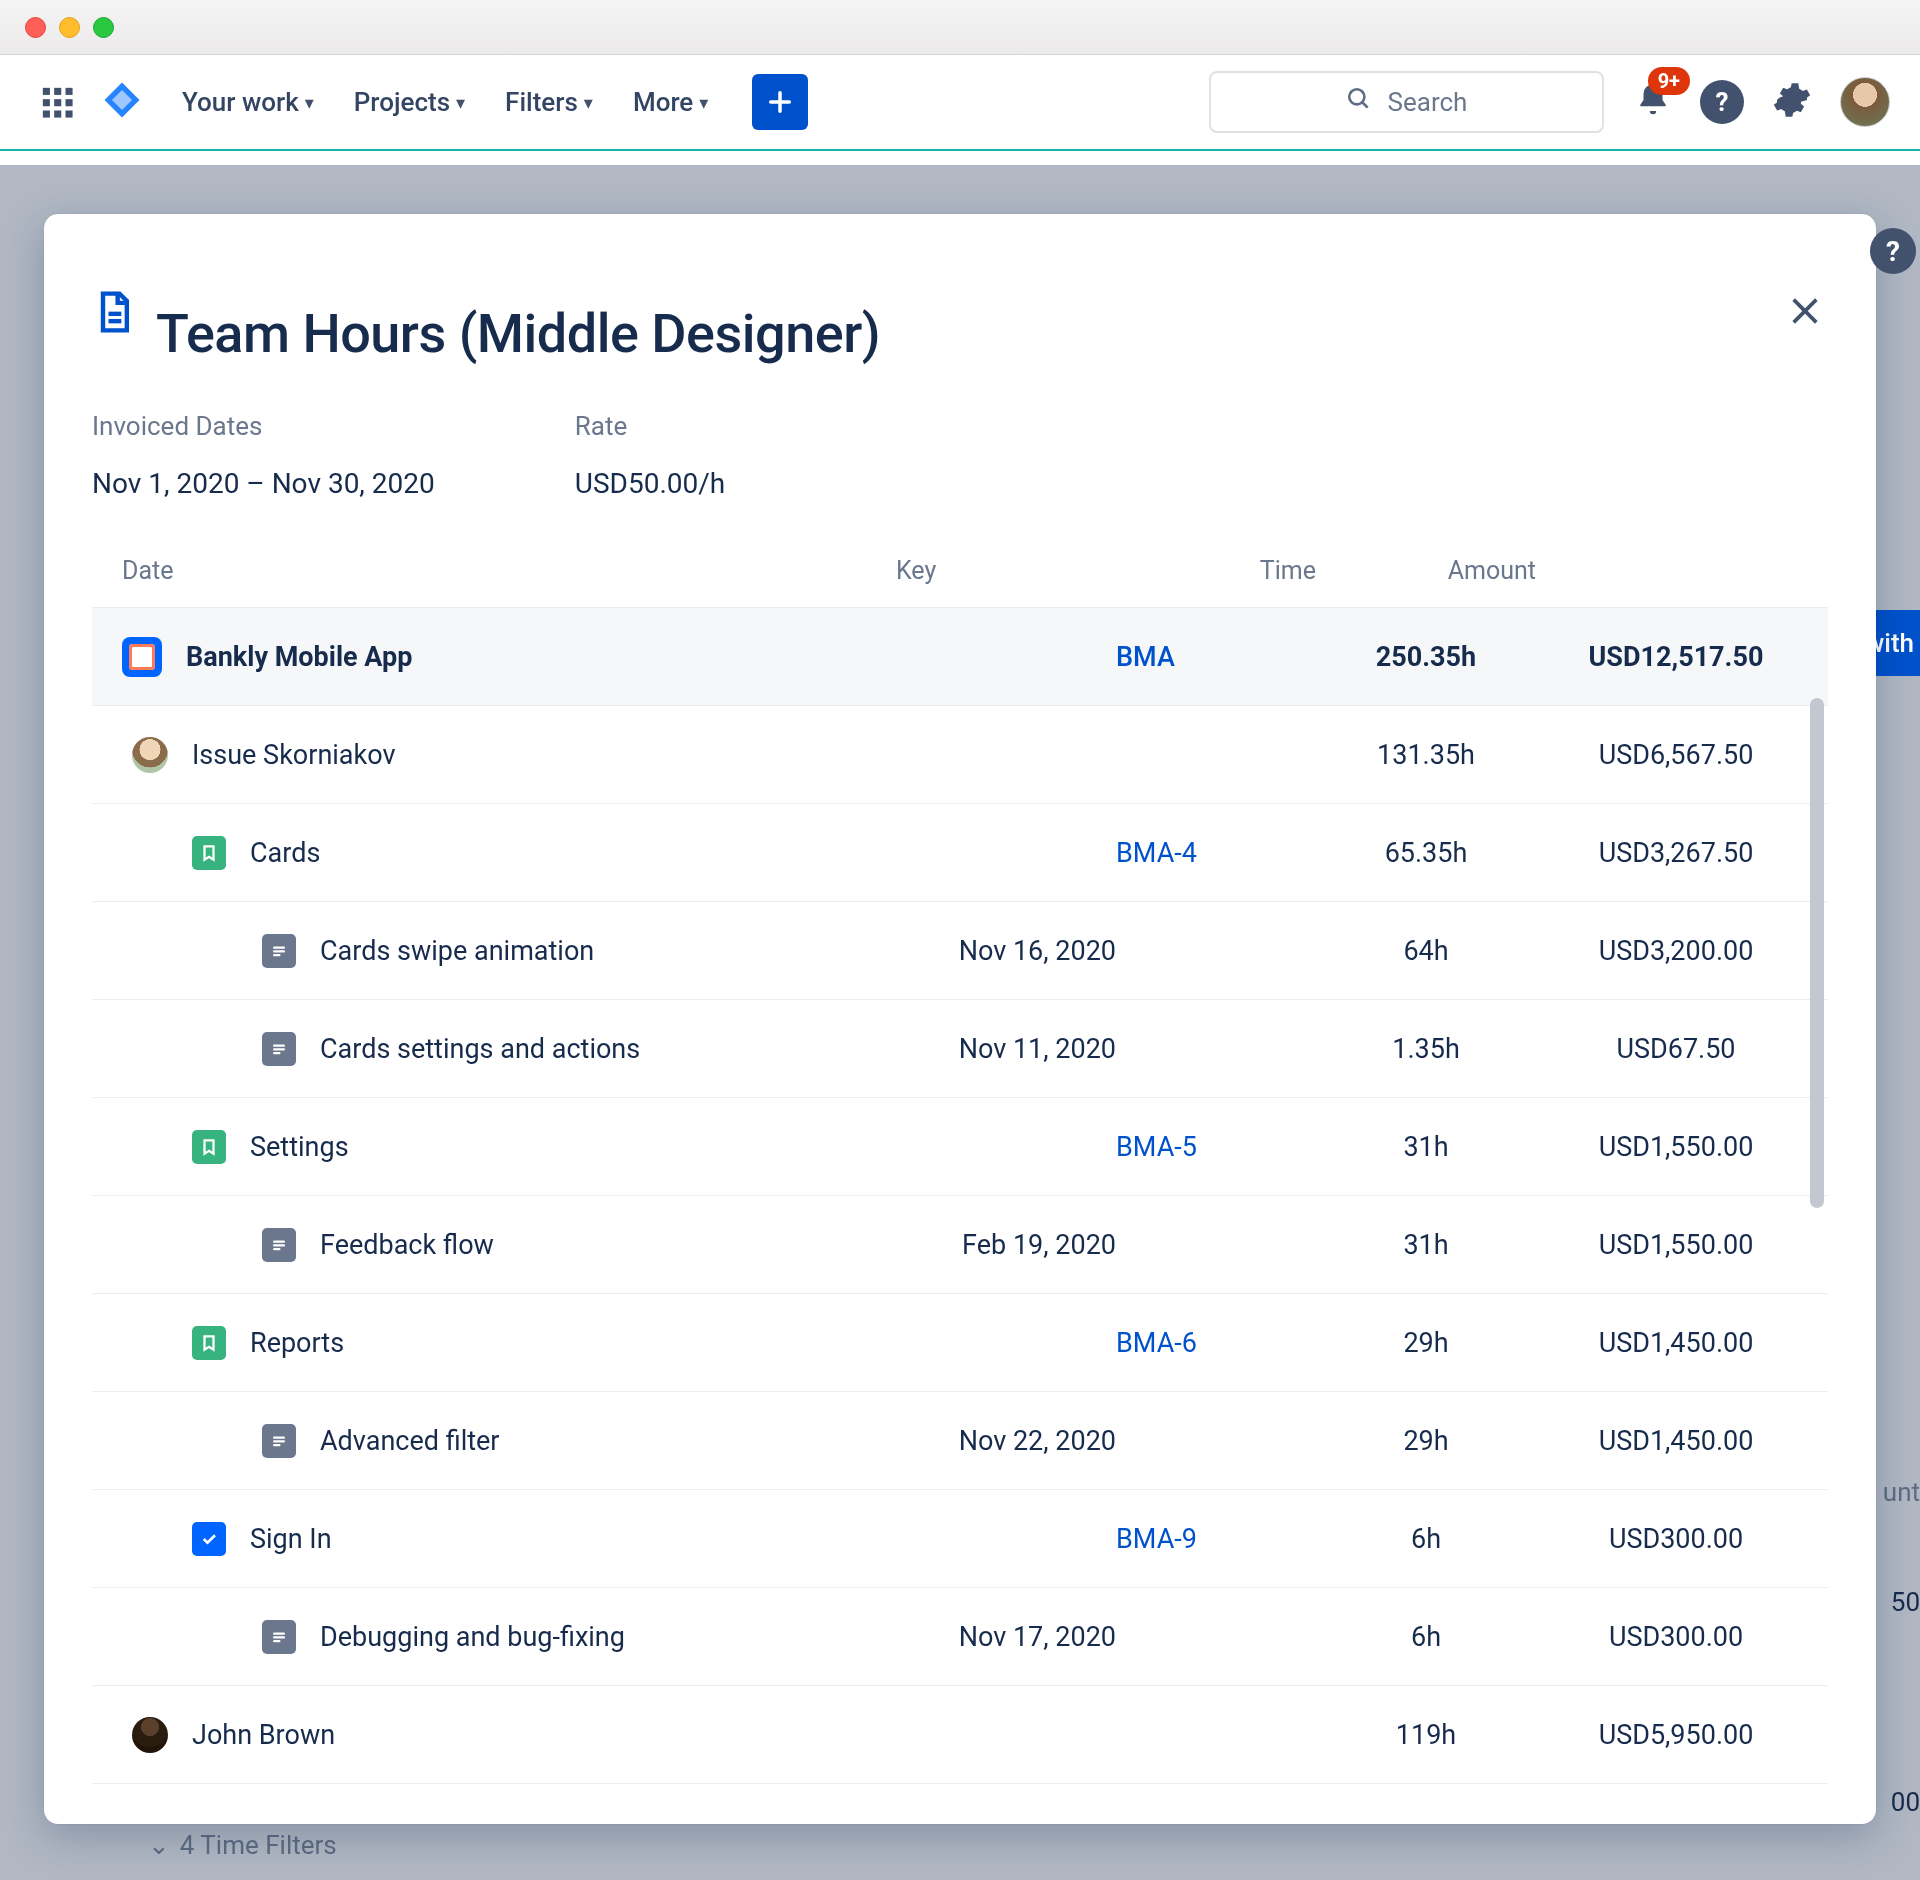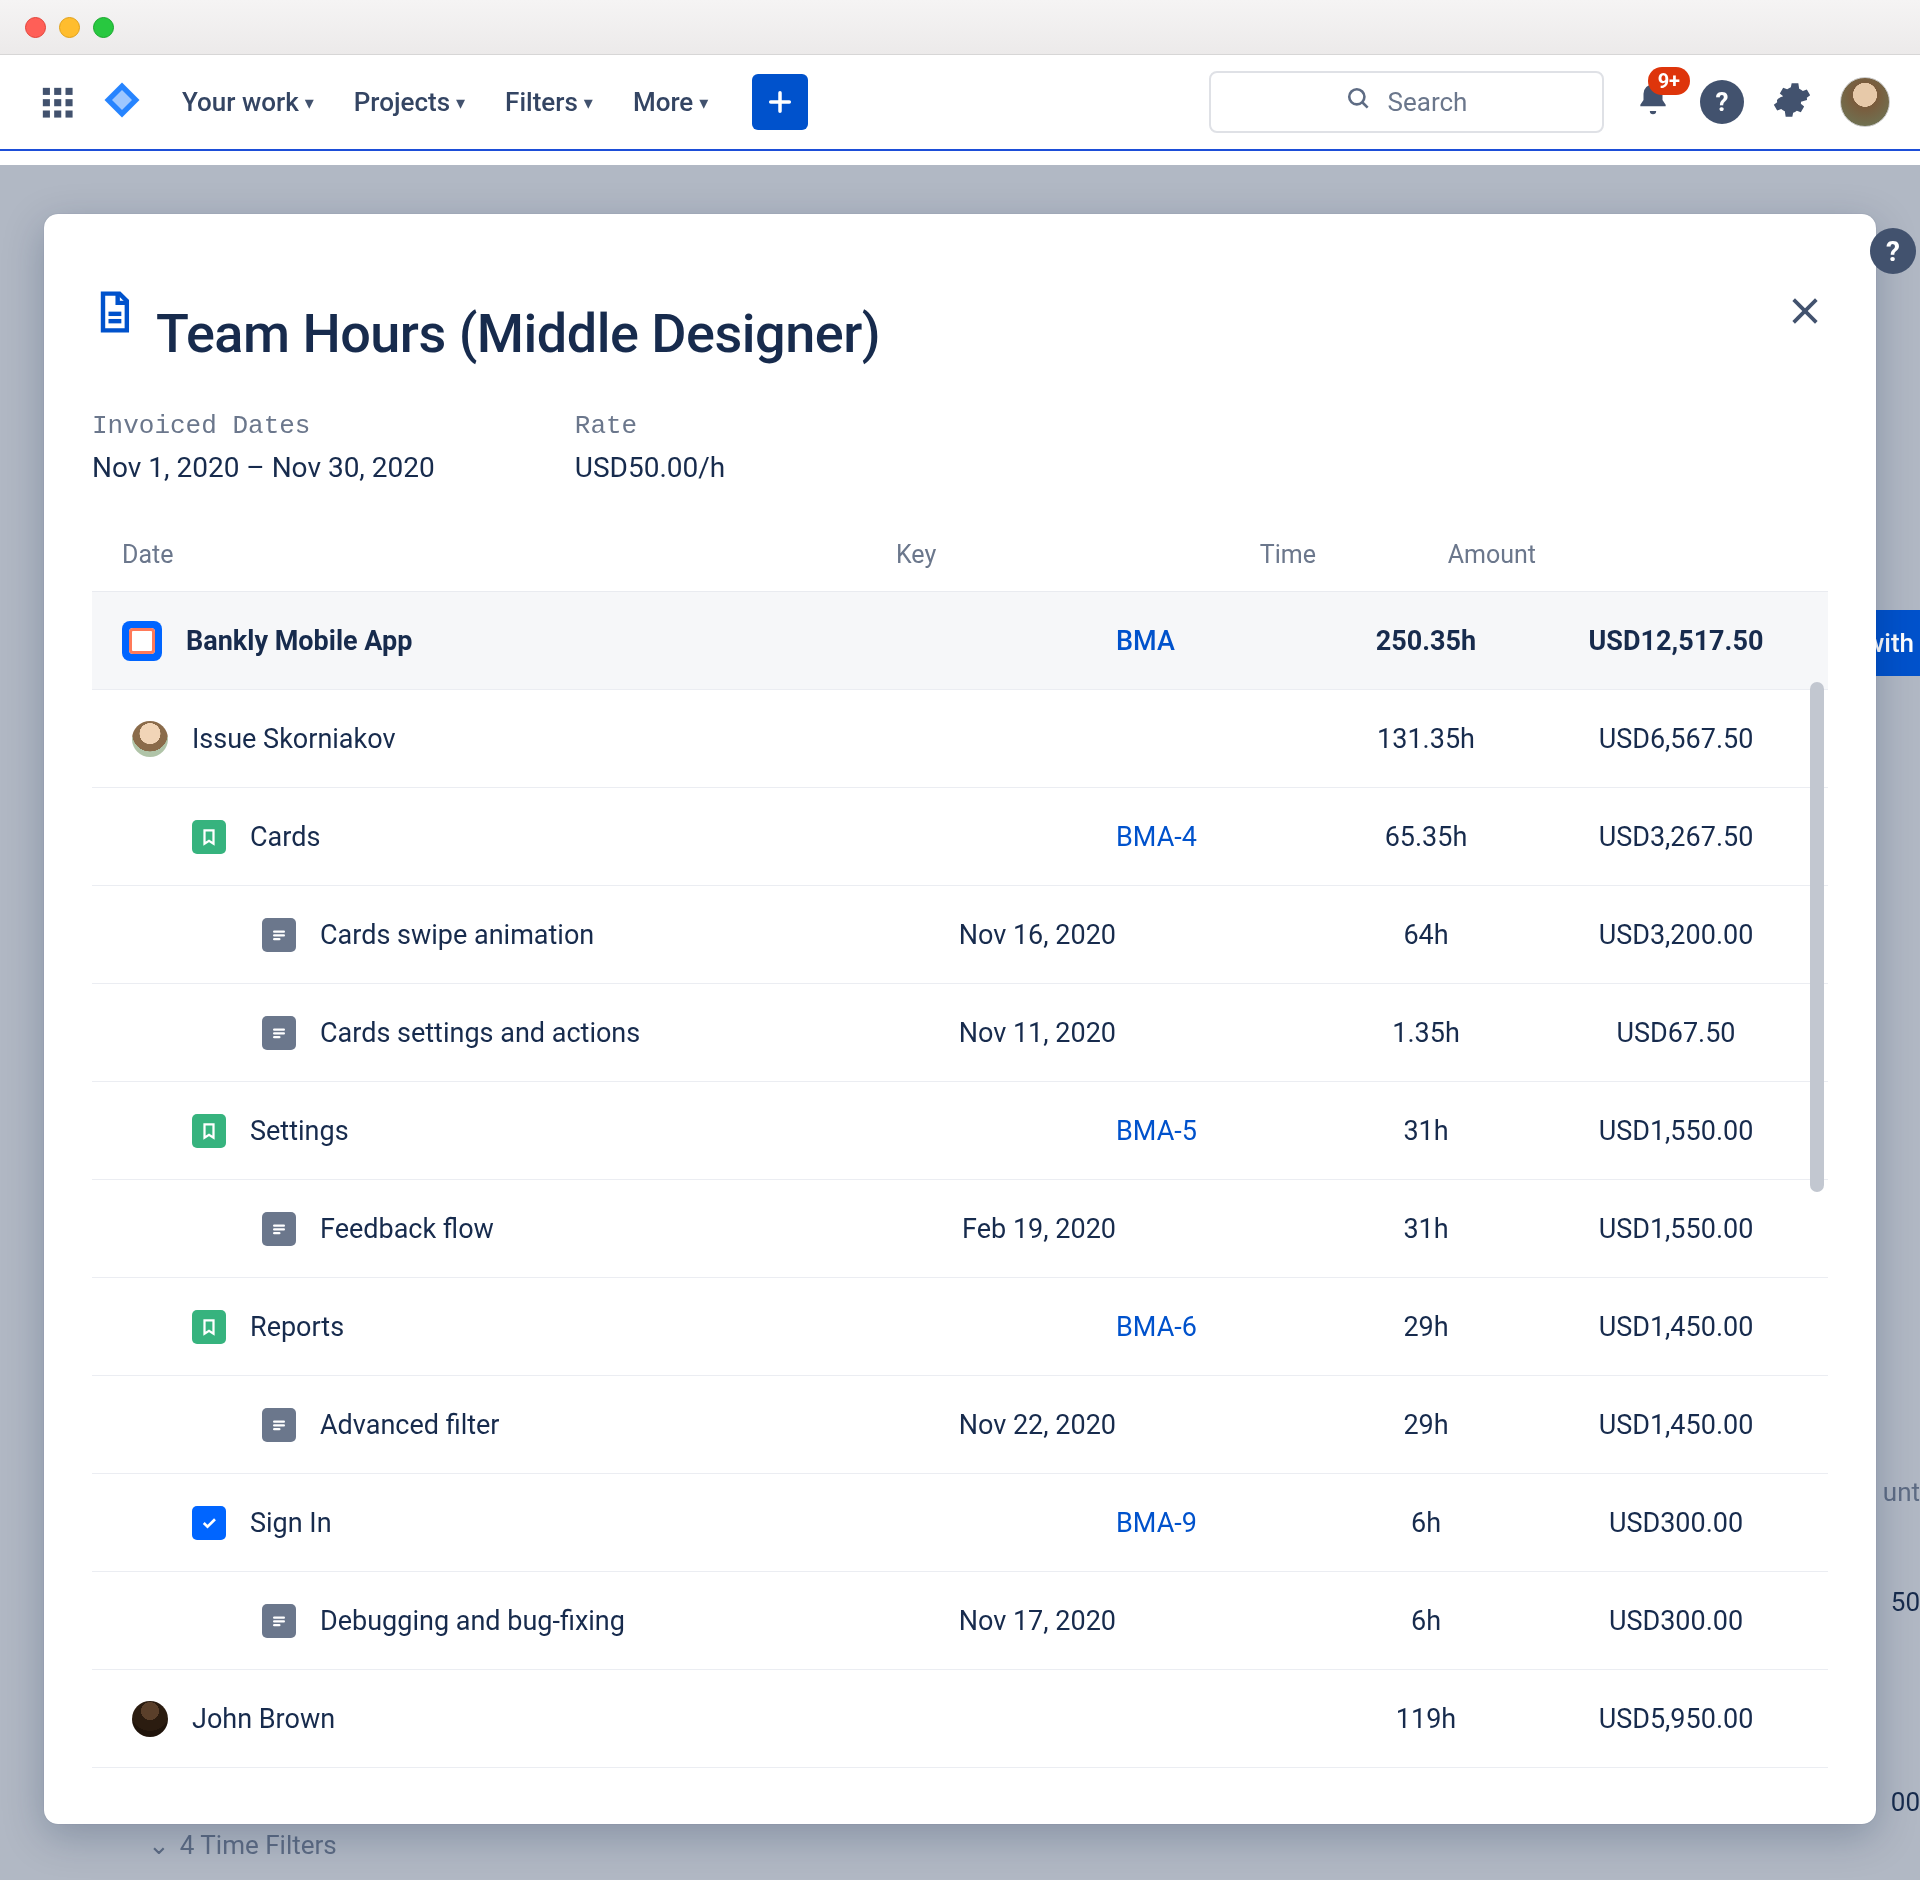--- a/index.html
+++ b/index.html
@@ -20,21 +20,21 @@
     gap: 13px;
   }
   .traffic { width: 21px; height: 21px; border-radius: 50%; }
   .tred { background: #ff5f57; border:1px solid #e24238;}
   .tyel { background: #ffbd2e; border:1px solid #e1a017;}
   .tgrn { background: #28c840; border:1px solid #17a82b;}
 
   
   .topnav {
     height: 96px;
-    border-bottom: 2px solid #1d4ed8;
+    border-bottom: 2px solid #14b8a6;
     display: flex;
     align-items: center;
     padding: 0 30px 0 40px;
   }
   .apps-icon { width: 34px; height: 34px; display: inline-block; }
   .jira-logo { margin-left: 28px; color:#2684ff; }
   .nav-items { display: flex; align-items: center; gap: 40px; margin-left: 40px; font-size: 26px; color:#344563; font-weight:500;}
   .nav-item { display: flex; align-items: center; gap: 6px; }
   .chev { font-size: 18px; color:#42526e; }
   .create-btn {
@@ -80,21 +80,21 @@
     box-shadow: 0 12px 40px rgba(9,30,66,.25), 0 0 1px rgba(9,30,66,.3);
     overflow:hidden;
   }
   .modal-inner { padding: 48px 48px 0 48px; height:100%; display:flex; flex-direction:column;}
   .modal-header { display:flex; align-items:center; }
   .doc-icon { color:#0052cc; margin-right:20px;}
   .modal-title { font-size:54px; font-weight:500; letter-spacing:-0.5px; color:#172b4d;margin-top:40px;}
   .close-x { margin-left:auto; color:#42526e; font-size:42px; padding:6px; }
 
   .meta-row { display:flex; gap:140px; margin-top:46px; }
-  .meta-label { color:#6b778c; font-size:26px; margin-bottom:10px;font-family:Liberation Mono, monospace;}
+  .meta-label { color:#6b778c; font-size:26px; margin-bottom:26px;}
   .meta-value { color:#172b4d; font-size:28px;}
 
   
   .table-wrap { margin-top:34px; flex:1; overflow:hidden; position:relative;}
   .thead {
     display:grid;
     grid-template-columns: 1fr 220px 200px 220px 280px;
     padding: 22px 12px 22px 30px;
     color:#6b778c; font-size:25px;
     border-bottom:1px solid #e9ebf0;

